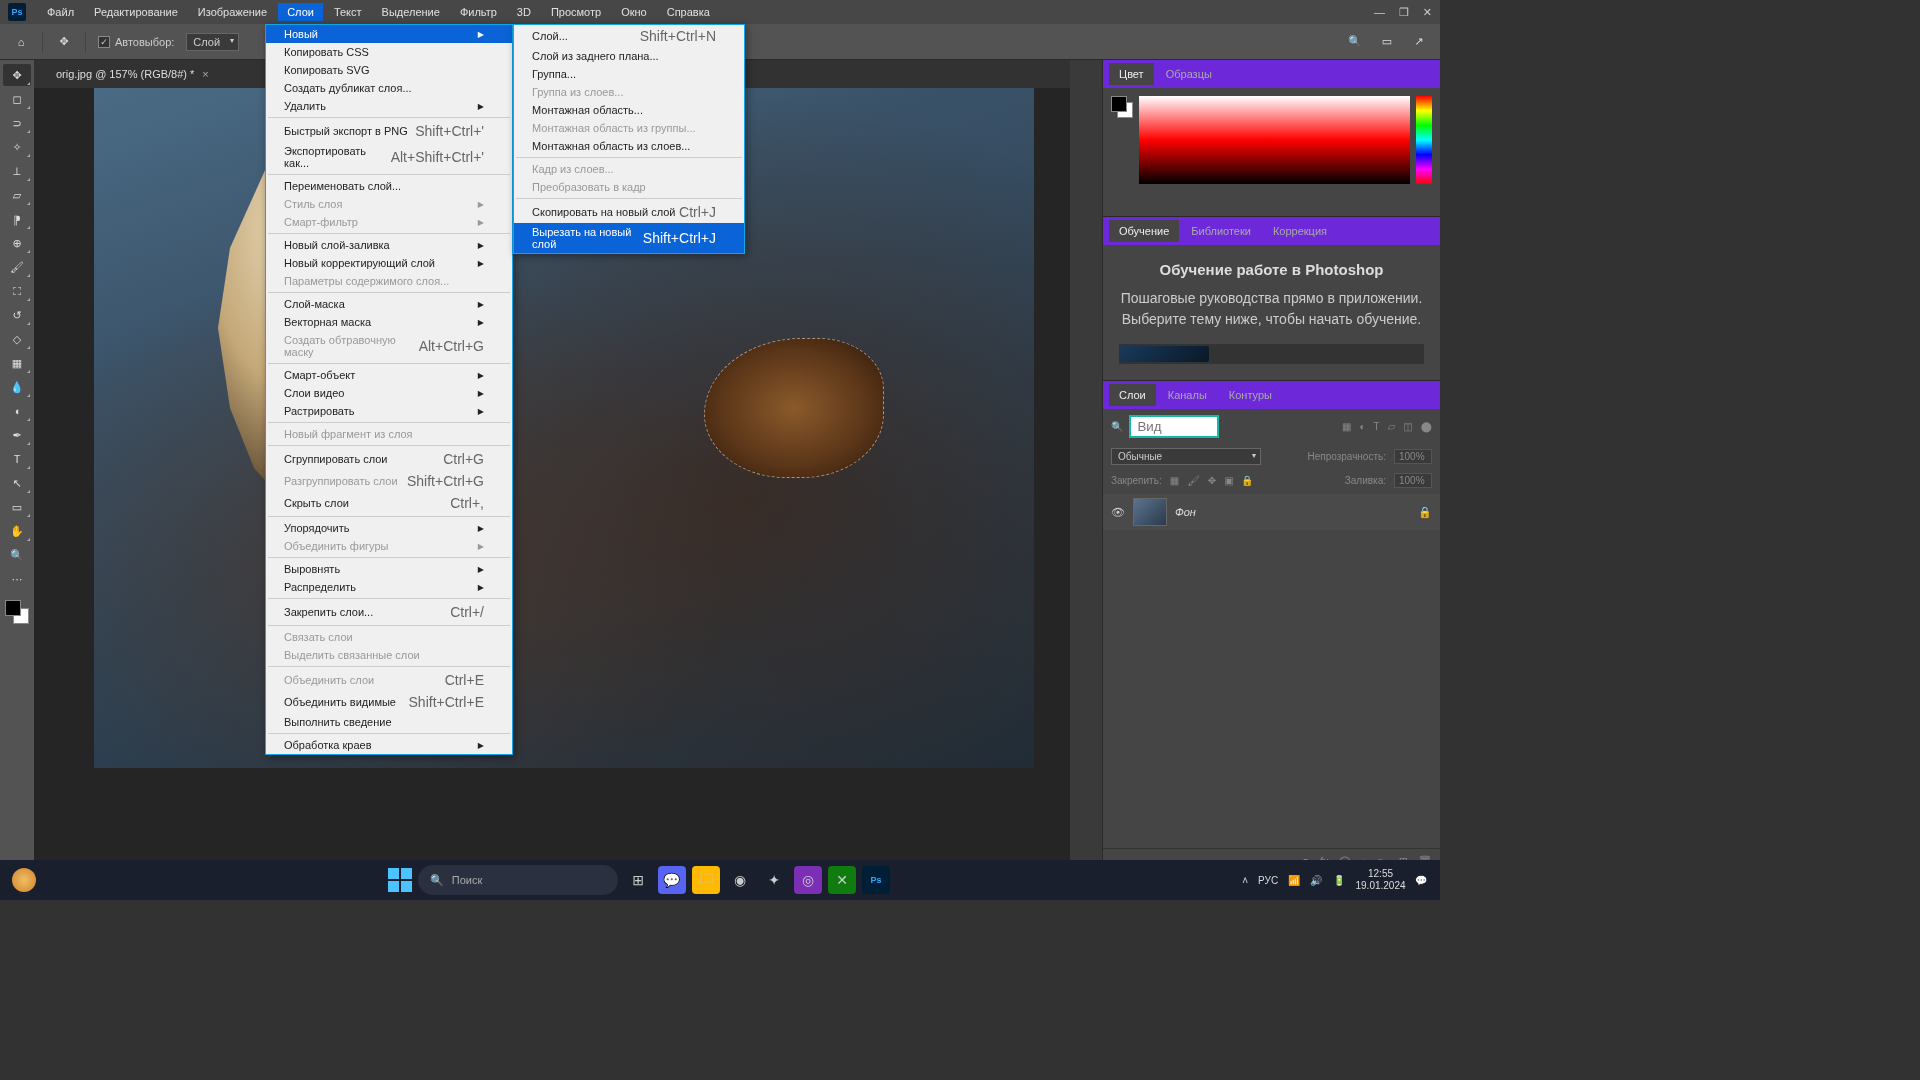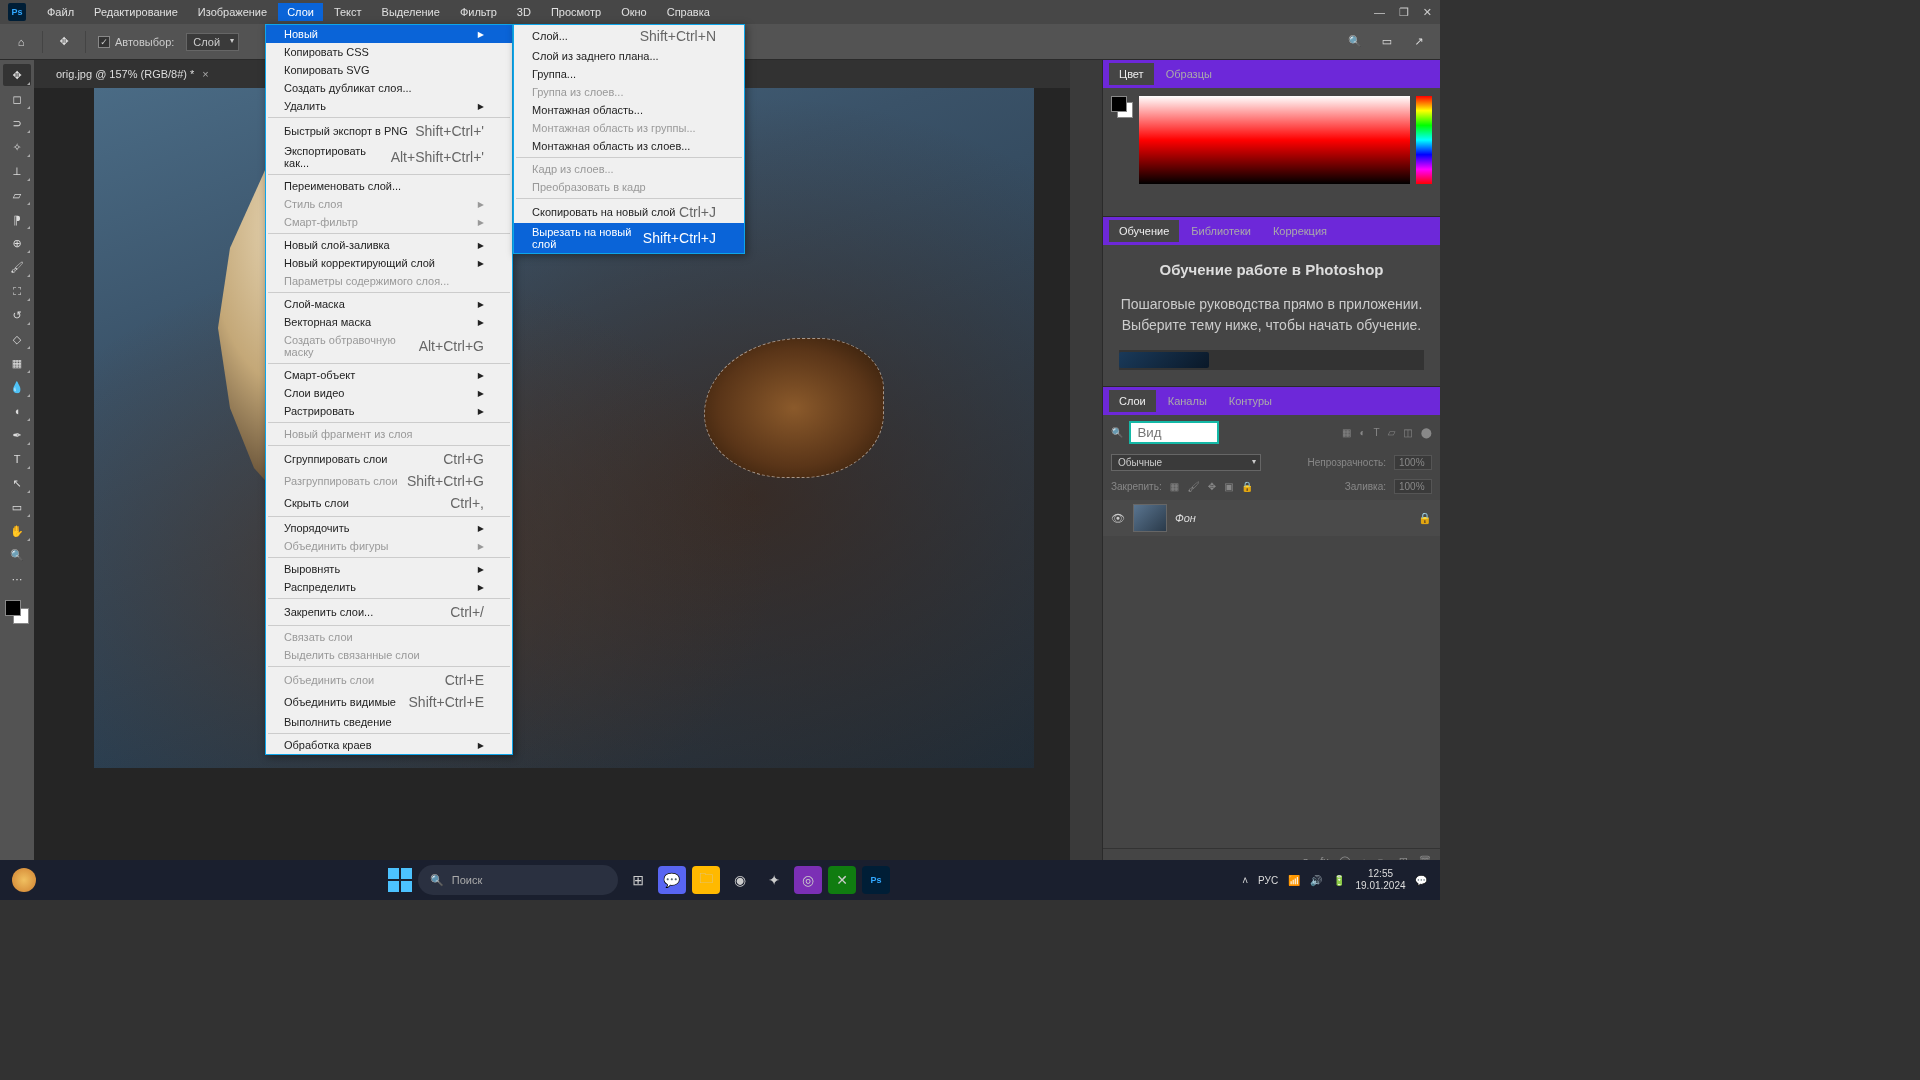--- a/index.html
+++ b/index.html
@@ -48,21 +48,21 @@
 .panel-tabs{height:28px;background:#6d28d9;display:flex;align-items:center;padding-left:6px;gap:2px}
 .ptab{padding:5px 10px;color:#aaa}
 .ptab.active{background:#454545;color:#eee}
 .color-panel{height:128px;padding:8px;display:flex;gap:6px}
 .cp-swatch{width:22px;height:22px;position:relative}
 .cp-swatch .fg{width:16px;height:16px;background:#000;border:1px solid #888;position:absolute}
 .cp-swatch .bg{width:16px;height:16px;background:#fff;border:1px solid #888;position:absolute;bottom:0;right:0}
 .gradient-picker{flex:1;height:88px;background:linear-gradient(to bottom,#fff,#f00 50%,#000);position:relative}
 .hue-bar{width:16px;height:88px;background:linear-gradient(to bottom,#f00,#ff0,#0f0,#0ff,#00f,#f0f,#f00)}
 .learn-panel{padding:16px;text-align:center;color:#ddd}
-.learn-panel h3{font-size:15px;font-weight:600;margin-bottom:16px}
+.learn-panel h3{font-size:15px;font-weight:600;margin-bottom:10px}
 .learn-panel p{font-size:14px;color:#ccc;line-height:1.5}
 .learn-card{margin-top:14px;background:#333;height:56px;display:flex;align-items:center;padding:0 12px;gap:12px;color:#eee}
 .learn-thumb{width:90px;height:44px;background:linear-gradient(135deg,#1a3a5a,#0a1828);border-radius:2px}
 .layers-panel{flex:1;display:flex;flex-direction:column;border-top:1px solid #2a2a2a}
 .lp-controls{padding:6px 8px;display:flex;align-items:center;gap:6px;color:#888;font-size:10px}
 .lp-search{background:#ffffff;border:2px solid #14b8a6;padding:2px 6px;color:#888;width:90px}
 .lp-row2{padding:4px 8px;display:flex;align-items:center;gap:8px;color:#888;font-size:10px}
 .lp-field{background:#3a3a3a;border:1px solid #555;padding:1px 4px;color:#888;width:38px}
 .layer-item{display:flex;align-items:center;padding:4px 8px;gap:8px;background:#4a4a4a;margin:2px 0}
 .layer-eye{width:14px}

